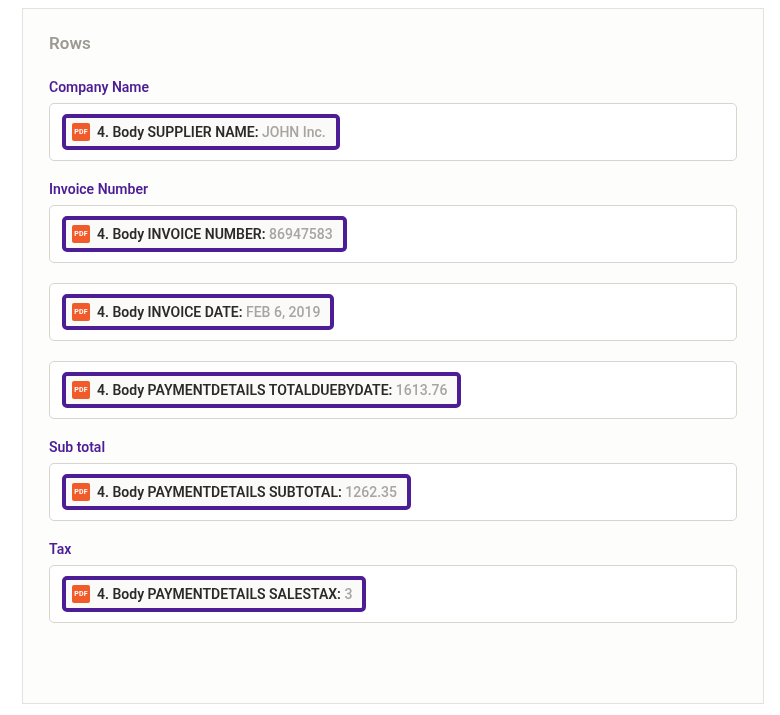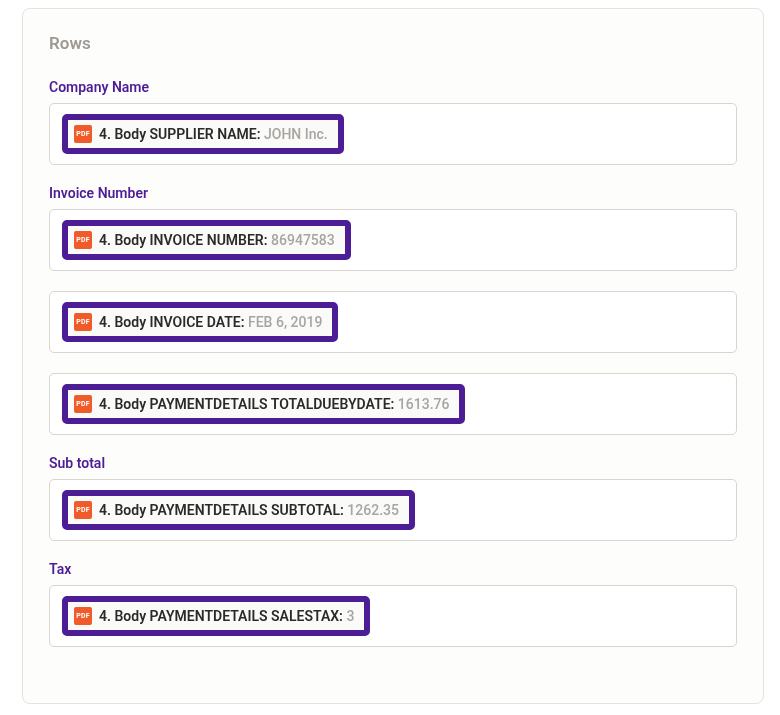--- a/index.html
+++ b/index.html
@@ -9,21 +9,21 @@
     }
     body {
       font-family: -apple-system, BlinkMacSystemFont, "Segoe UI", Roboto, Helvetica, Arial, sans-serif;
       background: #ffffff;
       width: 780px;
       height: 715px;
       padding: 8px 16px 8px 22px;
     }
     .panel {
       border: 1px solid #e5e2de;
-      border-radius: 8px;
+      border-radius: 0;
       background: #fdfdfc;
       padding: 24px 26px 20px 26px;
       height: 696px;
     }
     .section-title {
       font-size: 17px;
       font-weight: 600;
       color: #9d9a94;
       margin-bottom: 26px;
     }
@@ -40,21 +40,21 @@
     .field-box {
       border: 1px solid #d8d5cf;
       border-radius: 5px;
       background: #ffffff;
       padding: 10px 12px;
       width: 100%;
     }
     .chip {
       display: inline-flex;
       align-items: center;
-      border: 6px solid #4c1d95;
+      border: 4px solid #4c1d95;
       border-radius: 5px;
       background: #fafaf9;
       padding: 5px 10px 5px 6px;
       gap: 7px;
       font-size: 14px;
       line-height: 1.2;
       cursor: default;
     }
     .pdf-badge {
       width: 18px;

